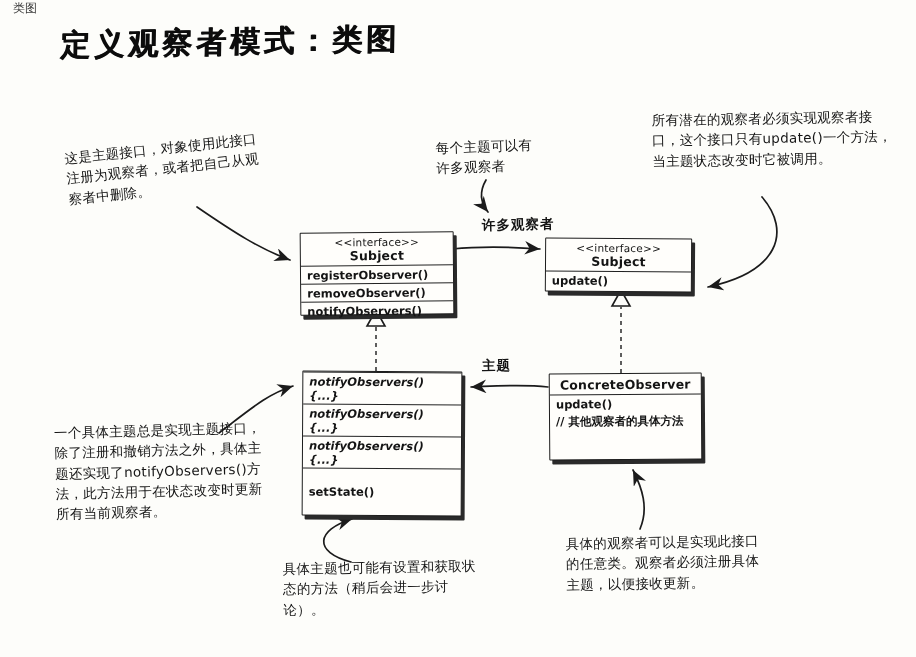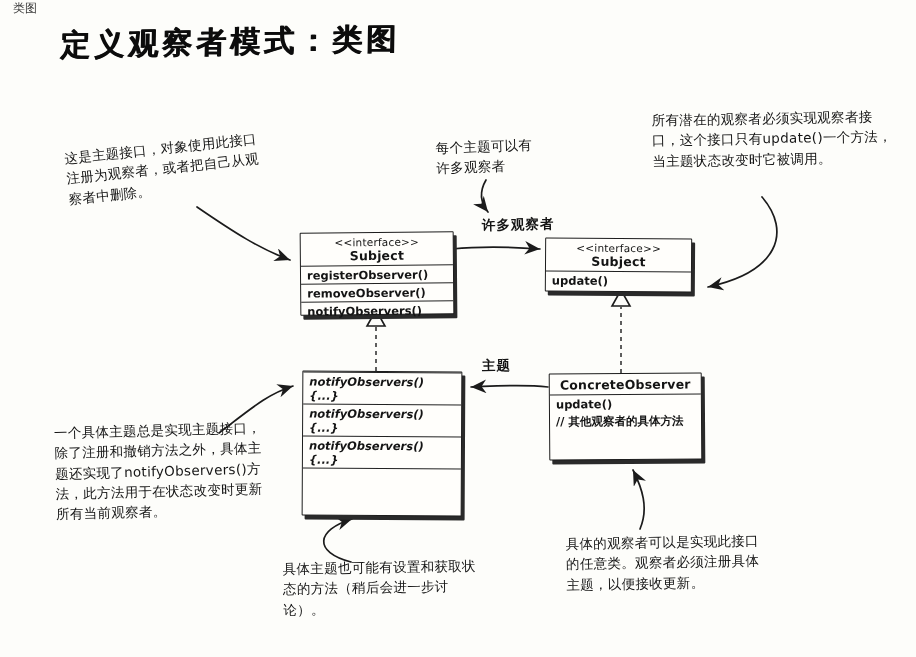--- a/index.html
+++ b/index.html
@@ -116,20 +116,21 @@
       <div class="cls-name">Subject</div>
     </div>
     <div class="uml-row">update()</div>
   </div>
 
   <div class="uml-box" style="left:302px;top:371px;width:158px;height:143px;transform:rotate(0.3deg);">
     <div class="uml-row it">notifyObservers() {...}</div>
     <div class="uml-row it">notifyObservers() {...}</div>
     <div class="uml-row it">notifyObservers() {...}</div>
     <div class="uml-gap"></div>
+    <div class="uml-row nl">setState()</div>
   </div>
 
   <div class="uml-box" style="left:549px;top:373px;width:151px;height:85px;transform:rotate(-0.4deg);">
     <div class="uml-head">
       <div class="cls-name">ConcreteObserver</div>
     </div>
     <div class="uml-row">update()</div>
     <div class="uml-row nl">// 其他观察者的具体方法</div>
   </div>
 

